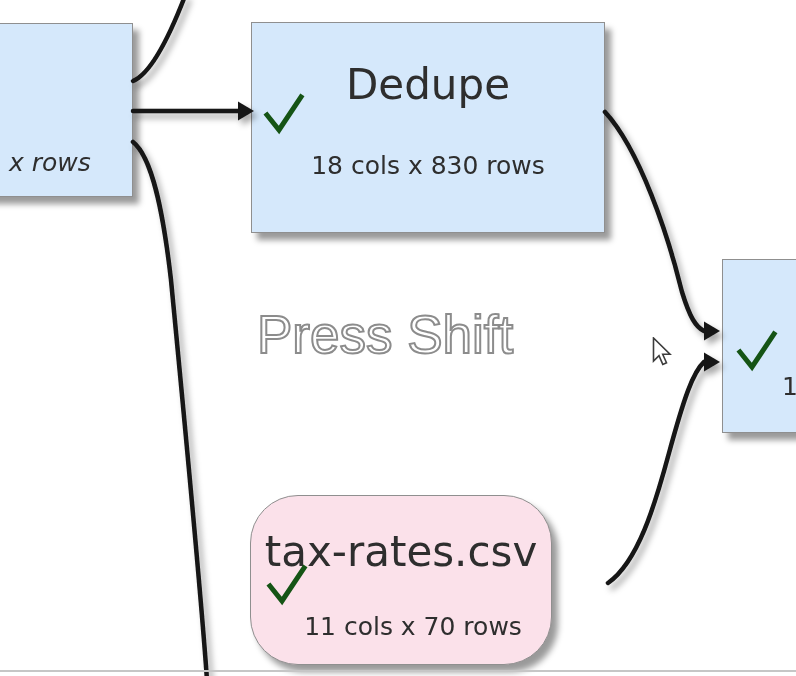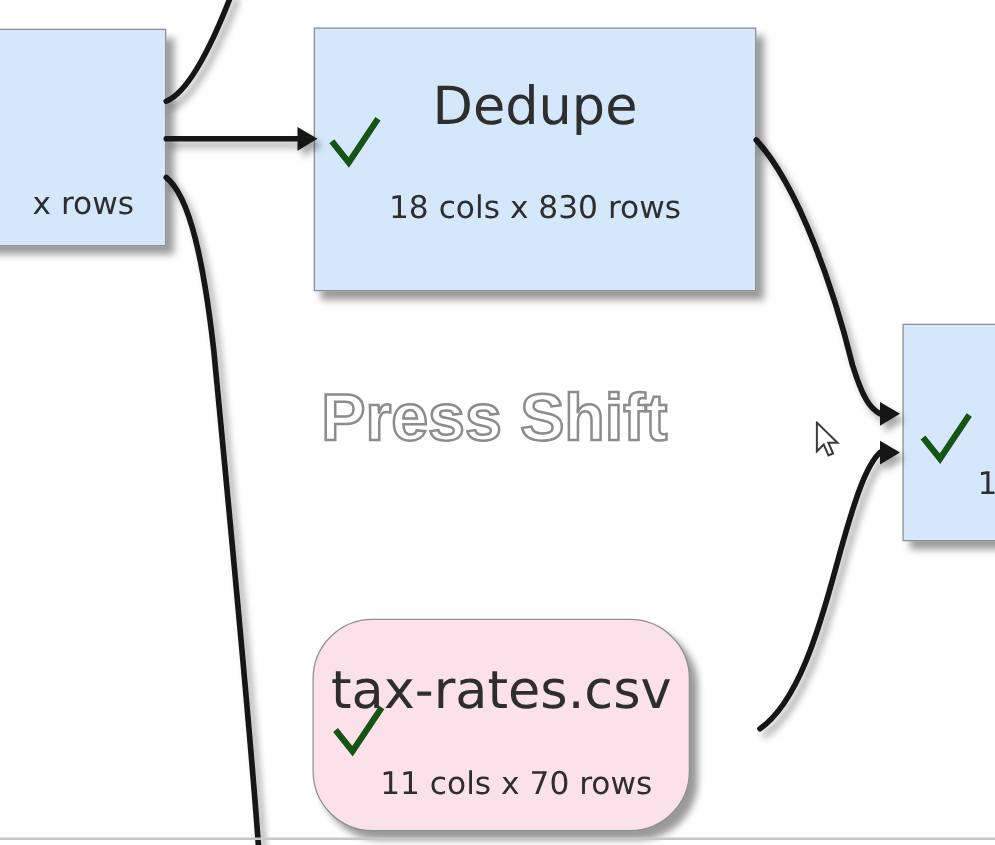--- a/index.html
+++ b/index.html
@@ -24,21 +24,21 @@
     border:1px solid var(--node-border);
     box-shadow:6px 7px 6px rgba(0,0,0,0.40);
     color:var(--text);
     display:flex;flex-direction:column;align-items:center;
   }
   .node.pink{background:var(--node-pink);border-radius:48px;}
   .node-title{font-size:42px;line-height:48px;color:var(--text);white-space:nowrap;}
   .node-sub{font-size:25px;line-height:30px;color:var(--text);white-space:nowrap;}
 
   .node-left{left:-221px;top:23px;width:354px;height:174px;}
-  .node-left .node-sub{position:absolute;left:246px;top:124px;}
+  .node-left .node-sub{position:absolute;left:229px;top:124px;font-style:italic;}
 
   .node-dedupe{left:251px;top:22px;width:354px;height:211px;padding-top:38px;}
   .node-dedupe .node-sub{margin-top:42px;}
 
   .node-right{left:722px;top:259px;width:170px;height:174px;}
   .node-right .node-sub{position:absolute;left:59px;top:112px;}
 
   .node-tax{left:250px;top:495px;width:302px;height:170px;padding-top:32px;}
   .node-tax .node-sub{margin-top:36px;margin-left:24px;}
 
@@ -49,21 +49,21 @@
   .node-right .check{left:13px;top:68px;}
   .node-tax .check{left:15px;top:66px;}
 
   .wires{position:absolute;left:0;top:0;width:796px;height:676px;pointer-events:none;}
   .wires path{fill:none;stroke:var(--connector);stroke-width:4.5;stroke-linecap:round;}
   .wires polygon{fill:var(--connector);stroke:none;}
 
   .watermark{
     position:absolute;left:257px;top:306px;
     font-family:"Liberation Sans","DejaVu Sans",sans-serif;
-    font-weight:bold;font-size:53px;line-height:58px;white-space:nowrap;
+    font-weight:normal;font-size:53px;line-height:58px;white-space:nowrap;
     color:#ffffff;-webkit-text-stroke:2px var(--watermark-outline);
   }
 
   .divider{position:absolute;left:0;top:670px;width:796px;height:2px;background:var(--divider);}
 
   .cursor{position:absolute;left:652px;top:337px;width:26px;height:32px;}
 </style>
 </head>
 <body>
 

